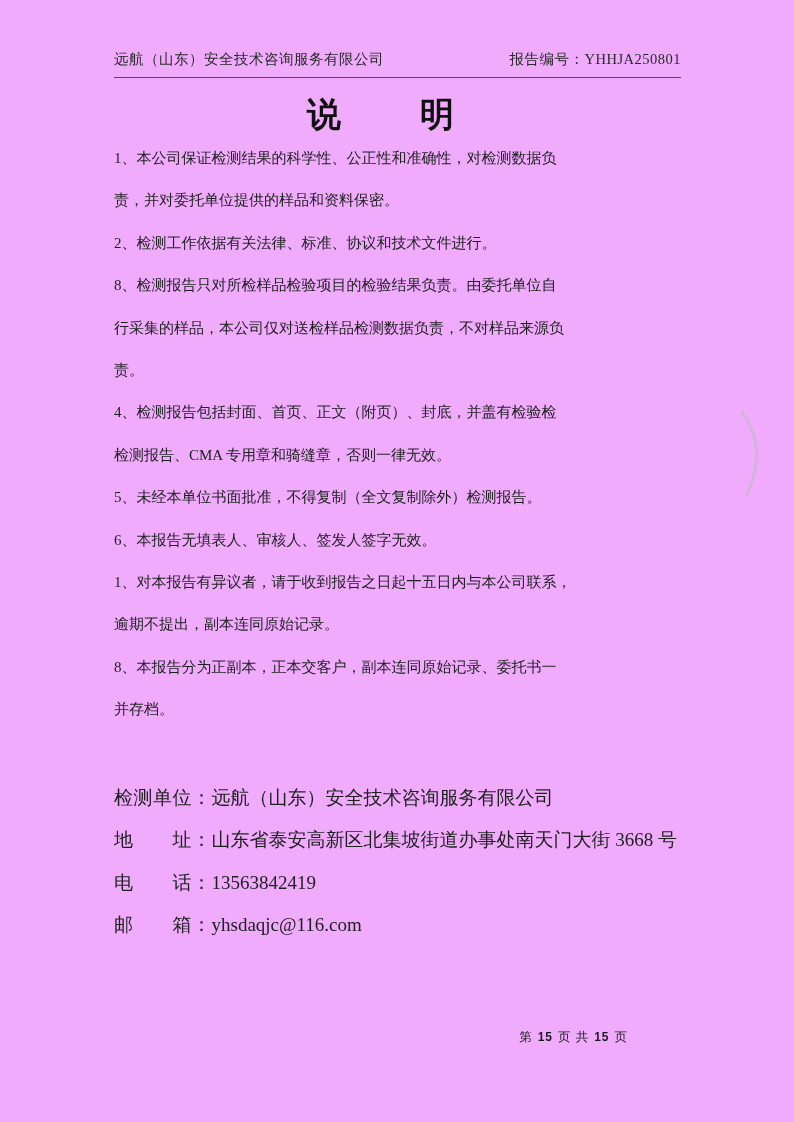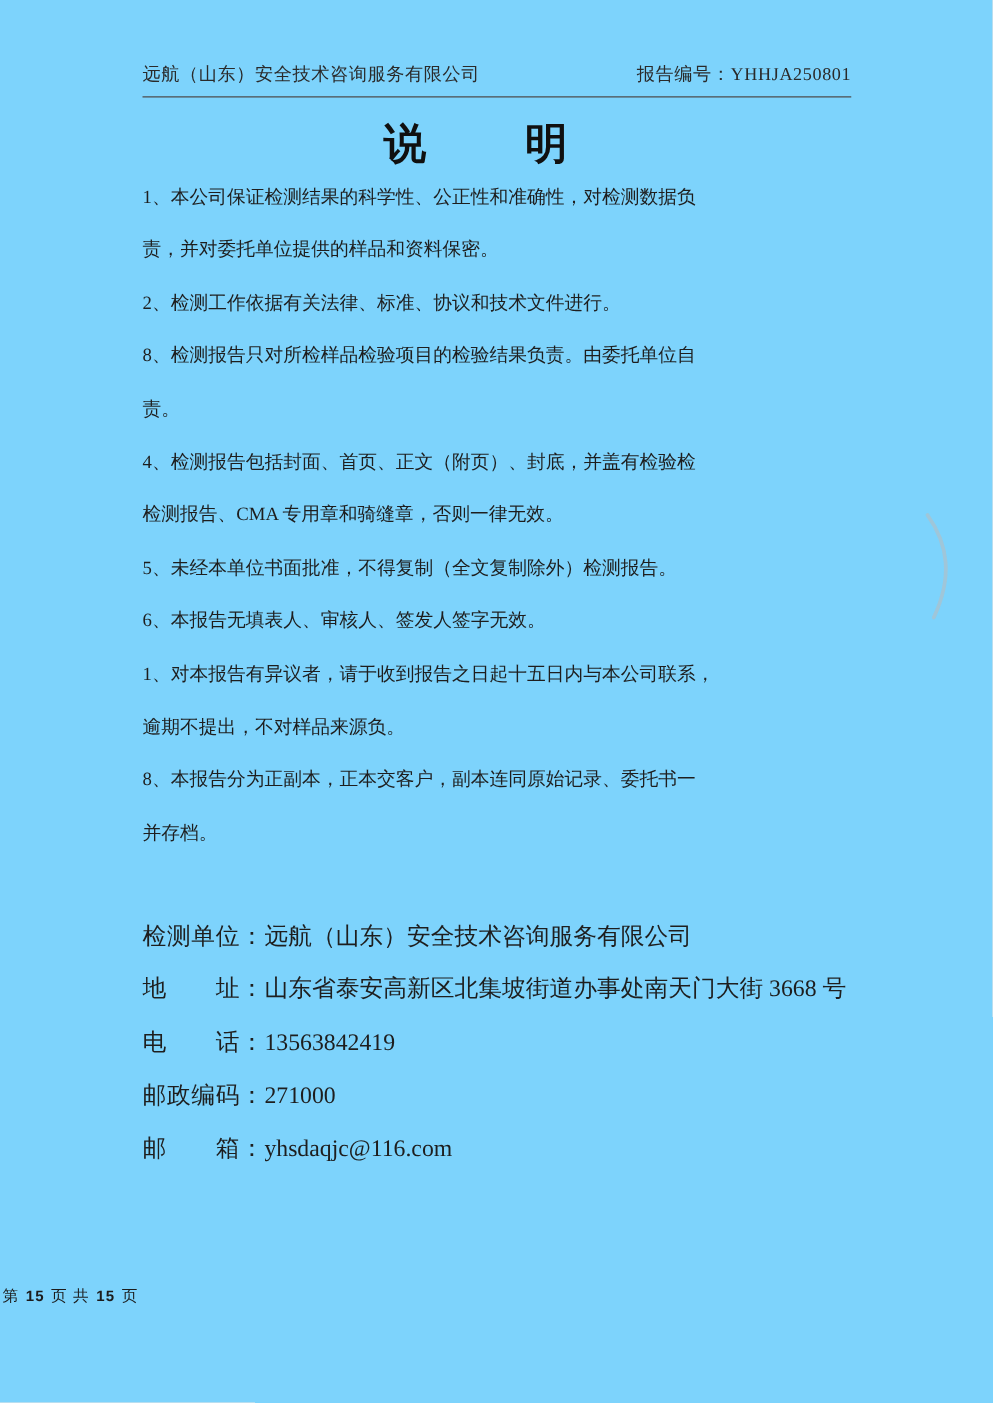--- a/index.html
+++ b/index.html
@@ -1,20 +1,20 @@
 <!DOCTYPE html>
 <html><head>
 <meta charset="utf-8">
 <style>
   html,body{margin:0;padding:0;background:#e8e8e8;}
   .page{
     position:relative;
     width:794px;height:1122px;
     margin:0 auto;
-    background:#7dd3fc;
+    background:#f0abfc;
     font-family:"Liberation Serif","DejaVu Serif",serif;
     color:#1e1e1e;
     overflow:hidden;
   }
   .header{
     position:absolute;left:114px;top:50px;width:567px;
     display:flex;justify-content:space-between;align-items:flex-end;
     font-size:14.5px;color:#2a2a2a;
     padding-bottom:8px;
     border-bottom:1.6px solid #4d4d4d;
@@ -26,29 +26,29 @@
     box-sizing:border-box;padding-right:32px;
     font-size:34px;font-weight:bold;color:#101010;
     letter-spacing:1px;
   }
   .notes{
     position:absolute;left:114px;top:137px;width:572px;
     font-size:15px;line-height:42.4px;
     white-space:nowrap;color:#1e1e1e;
   }
   .contact{
-    position:absolute;left:114px;top:729px;
+    position:absolute;left:114px;top:777px;
     font-size:19px;line-height:42.4px;
     white-space:nowrap;color:#1e1e1e;
   }
   .contact-label{letter-spacing:0.5px;}
   .contact-value{}
   .footer{
     position:absolute;left:0;top:1029px;width:630px;
-    text-align:left;font-size:12.5px;color:#1c1c1c;
+    text-align:right;font-size:12.5px;color:#1c1c1c;
     letter-spacing:1px;
   }
   .footer .pg{
     font-family:"Liberation Sans","DejaVu Sans",sans-serif;
     font-weight:bold;font-style:normal;font-size:12px;
     margin:0 3px;
   }
   .footer .tx{margin:0 2px;}
   .scan-artifact{position:absolute;left:738px;top:408px;pointer-events:none;}
 </style>
@@ -65,43 +65,41 @@
   <h1 class="title">
     <span>说</span>
     <span>明</span>
   </h1>
 
   <div class="notes">
     <div class="note-line">1、本公司保证检测结果的科学性、公正性和准确性，对检测数据负</div>
     <div class="note-line">责，并对委托单位提供的样品和资料保密。</div>
     <div class="note-line">2、检测工作依据有关法律、标准、协议和技术文件进行。</div>
     <div class="note-line">8、检测报告只对所检样品检验项目的检验结果负责。由委托单位自</div>
+    <div class="note-line">行采集的样品，本公司仅对送检样品检测数据负责，不对样品来源负</div>
     <div class="note-line">责。</div>
     <div class="note-line">4、检测报告包括封面、首页、正文（附页）、封底，并盖有检验检</div>
     <div class="note-line">检测报告、CMA 专用章和骑缝章，否则一律无效。</div>
     <div class="note-line">5、未经本单位书面批准，不得复制（全文复制除外）检测报告。</div>
     <div class="note-line">6、本报告无填表人、审核人、签发人签字无效。</div>
     <div class="note-line">1、对本报告有异议者，请于收到报告之日起十五日内与本公司联系，</div>
-    <div class="note-line">逾期不提出，不对样品来源负。</div>
+    <div class="note-line">逾期不提出，副本连同原始记录。</div>
     <div class="note-line">8、本报告分为正副本，正本交客户，副本连同原始记录、委托书一</div>
     <div class="note-line">并存档。</div>
   </div>
 
   <div class="contact">
     <div class="contact-row">
       <span class="contact-label">检测单位：</span><span class="contact-value">远航（山东）安全技术咨询服务有限公司</span>
     </div>
     <div class="contact-row">
       <span class="contact-label">地　　址：</span><span class="contact-value">山东省泰安高新区北集坡街道办事处南天门大街 3668 号</span>
     </div>
     <div class="contact-row">
       <span class="contact-label">电　　话：</span><span class="contact-value">13563842419</span>
-    </div>
-    <div class="contact-row">
-      <span class="contact-label">邮政编码：</span><span class="contact-value">271000</span>
     </div>
     <div class="contact-row">
       <span class="contact-label">邮　　箱：</span><span class="contact-value">yhsdaqjc@116.com</span>
     </div>
   </div>
 
   <div class="scan-artifact">
     <svg width="26" height="90" viewBox="0 0 26 90">
       <path d="M4 4 C 21 28, 24 54, 9 86" fill="none" stroke="#bcbcbc" stroke-width="3" stroke-linecap="round" opacity="0.55"></path>
     </svg>

